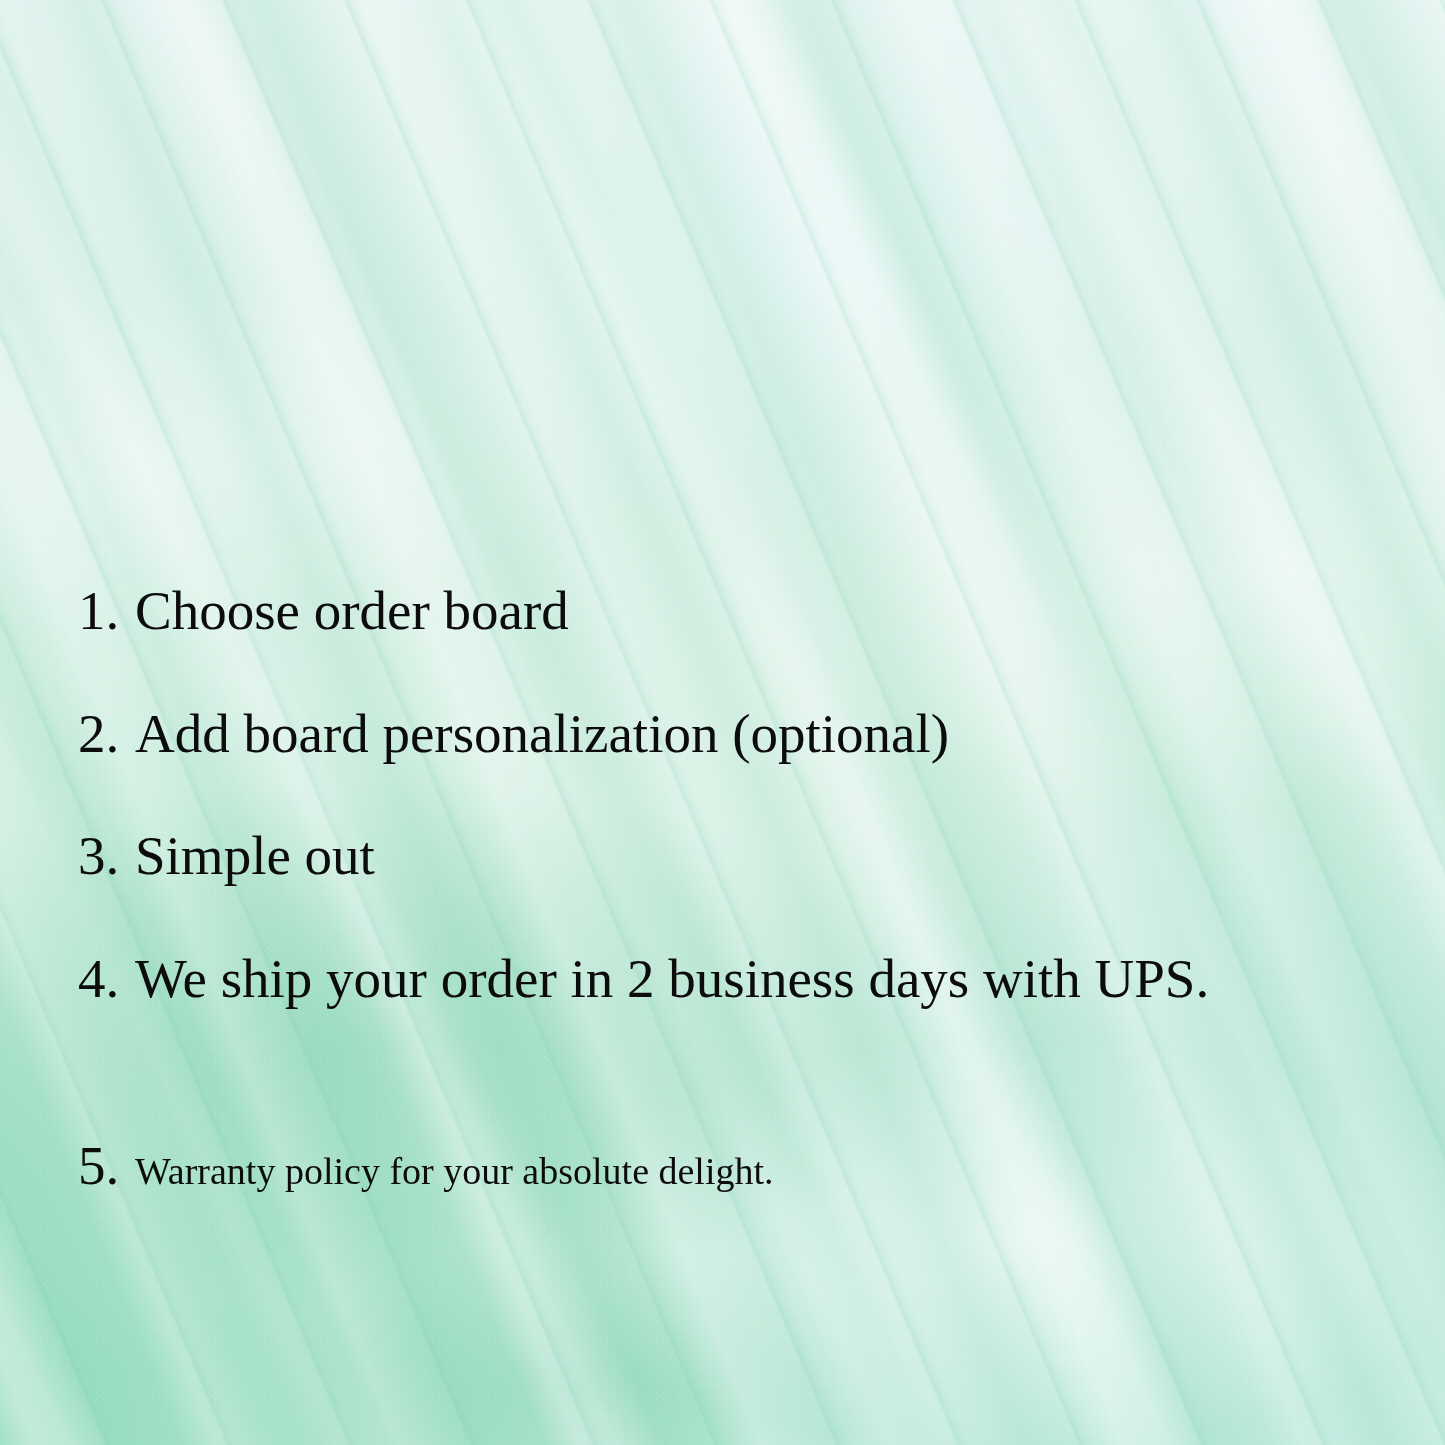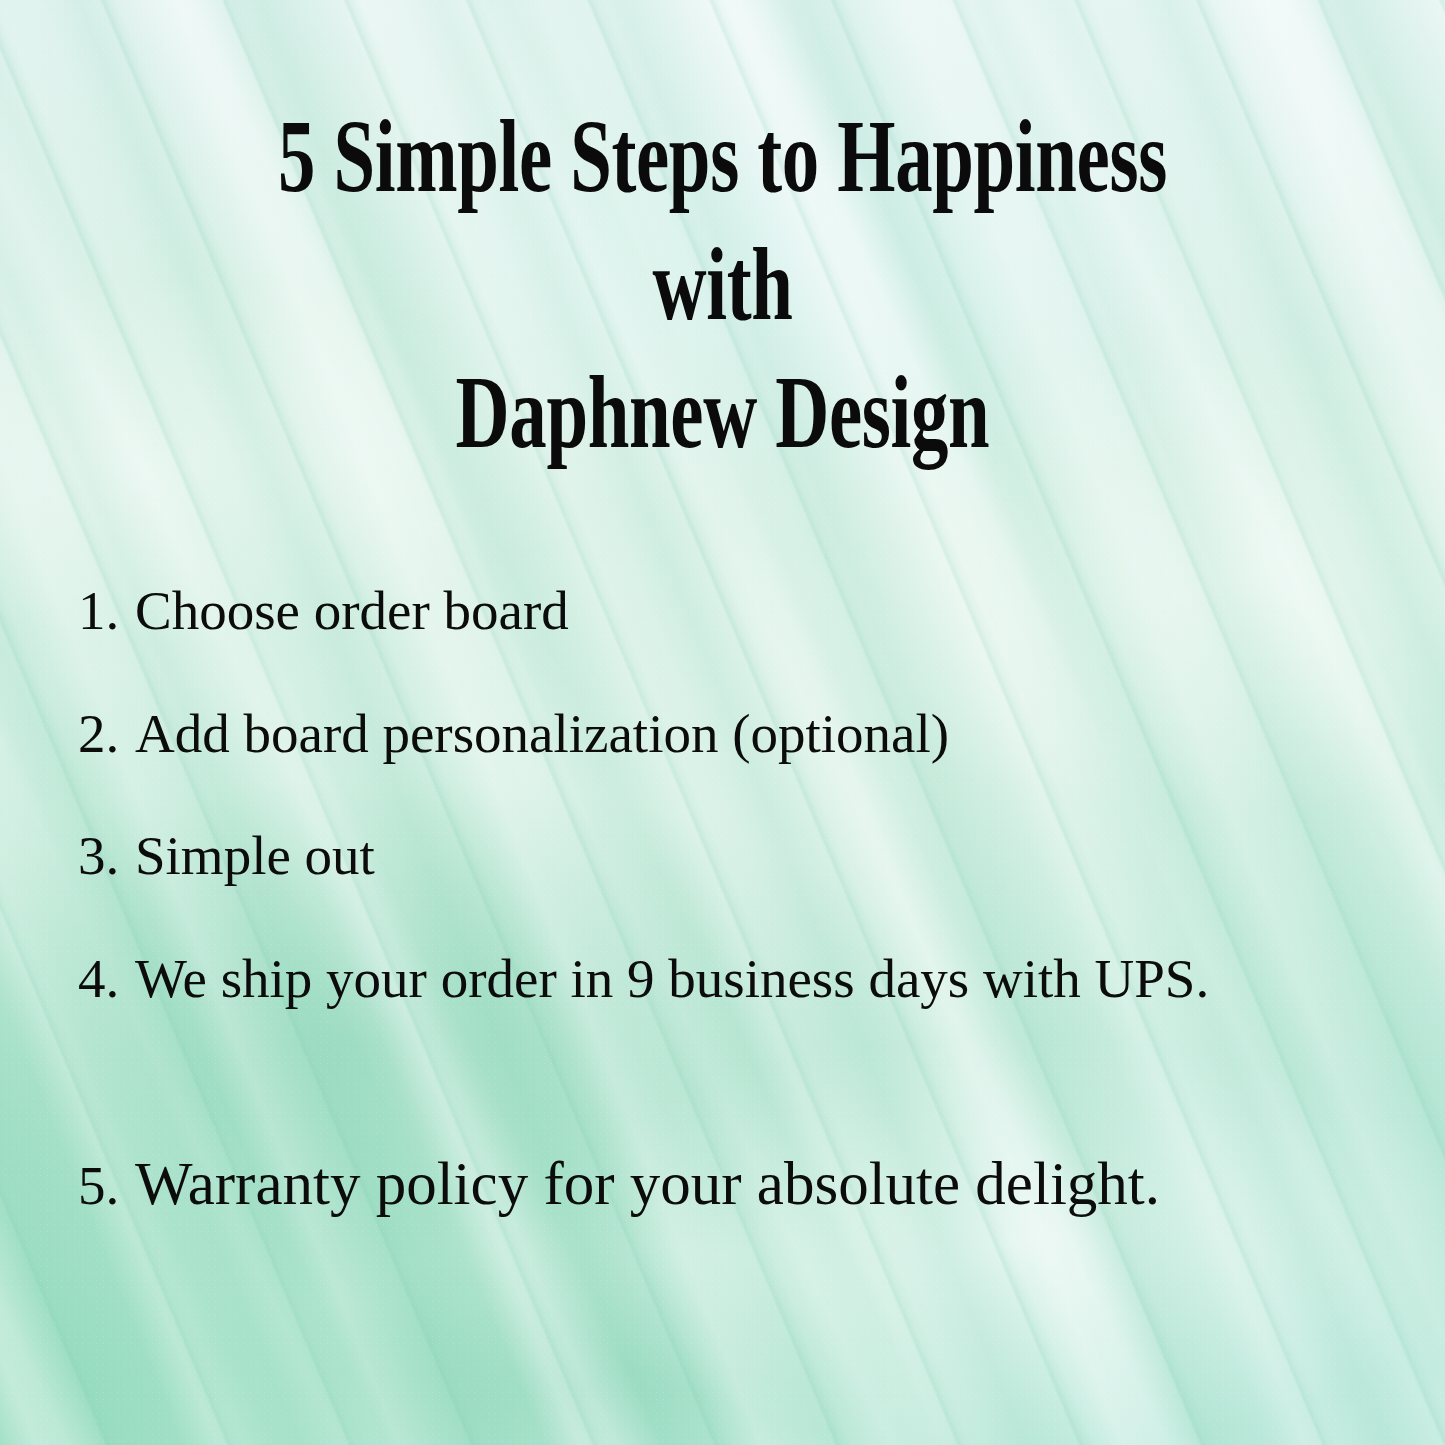--- a/index.html
+++ b/index.html
@@ -154,21 +154,21 @@
 
   .step-text {
     flex: 1 1 auto;
     font-size: 55px;
     line-height: 1.12;
     font-weight: 400;
     color: #0c0c0c;
   }
 
   .step-text-cont {
-    font-size: 61px;
+    font-size: 38px;
     line-height: 1.12;
     color: #0c0c0c;
     margin-top: 80px;
     display: block;
   }
 
   .step-row:last-child { margin-bottom: 0; }
 </style>
 </head>
 <body>
@@ -177,46 +177,41 @@
 
   <div class="bg-layer" id="bg-base"></div>
   <div class="bg-layer" id="bg-blotch"></div>
   <div class="bg-layer" id="bg-bands"></div>
   <div class="bg-layer" id="bg-bands-2"></div>
   <div class="bg-layer" id="bg-veins"></div>
   <div class="bg-layer" id="bg-grain"></div>
 
   <div id="content">
 
-    <div id="title-block">
-      <span class="title-line" id="title-line-1">5 Simple Steps to Happiness</span>
-      <span class="title-line" id="title-line-2">with</span>
-      <span class="title-line" id="title-line-3">Daphnew Design</span>
-    </div>
 
     <div id="steps-list">
 
       <div class="step-row">
         <span class="step-number">1.</span>
         <span class="step-text">Choose order board</span>
       </div>
 
       <div class="step-row">
         <span class="step-number">2.</span>
         <span class="step-text">Add board personalization (optional)</span>
       </div>
 
       <div class="step-row">
         <span class="step-number">3.</span>
         <span class="step-text">Simple out</span>
       </div>
 
       <div class="step-row">
         <span class="step-number">4.</span>
-        <span class="step-text">We ship your order in 9 business days with UPS.</span>
+        <span class="step-text">We ship your order in 2 business days with UPS.</span>
       </div>
 
       <div class="step-row">
         <span class="step-number">5.</span>
         <span class="step-text">
           <span class="step-text-cont">Warranty policy for your absolute delight.</span>
         </span>
       </div>
 
     </div>

